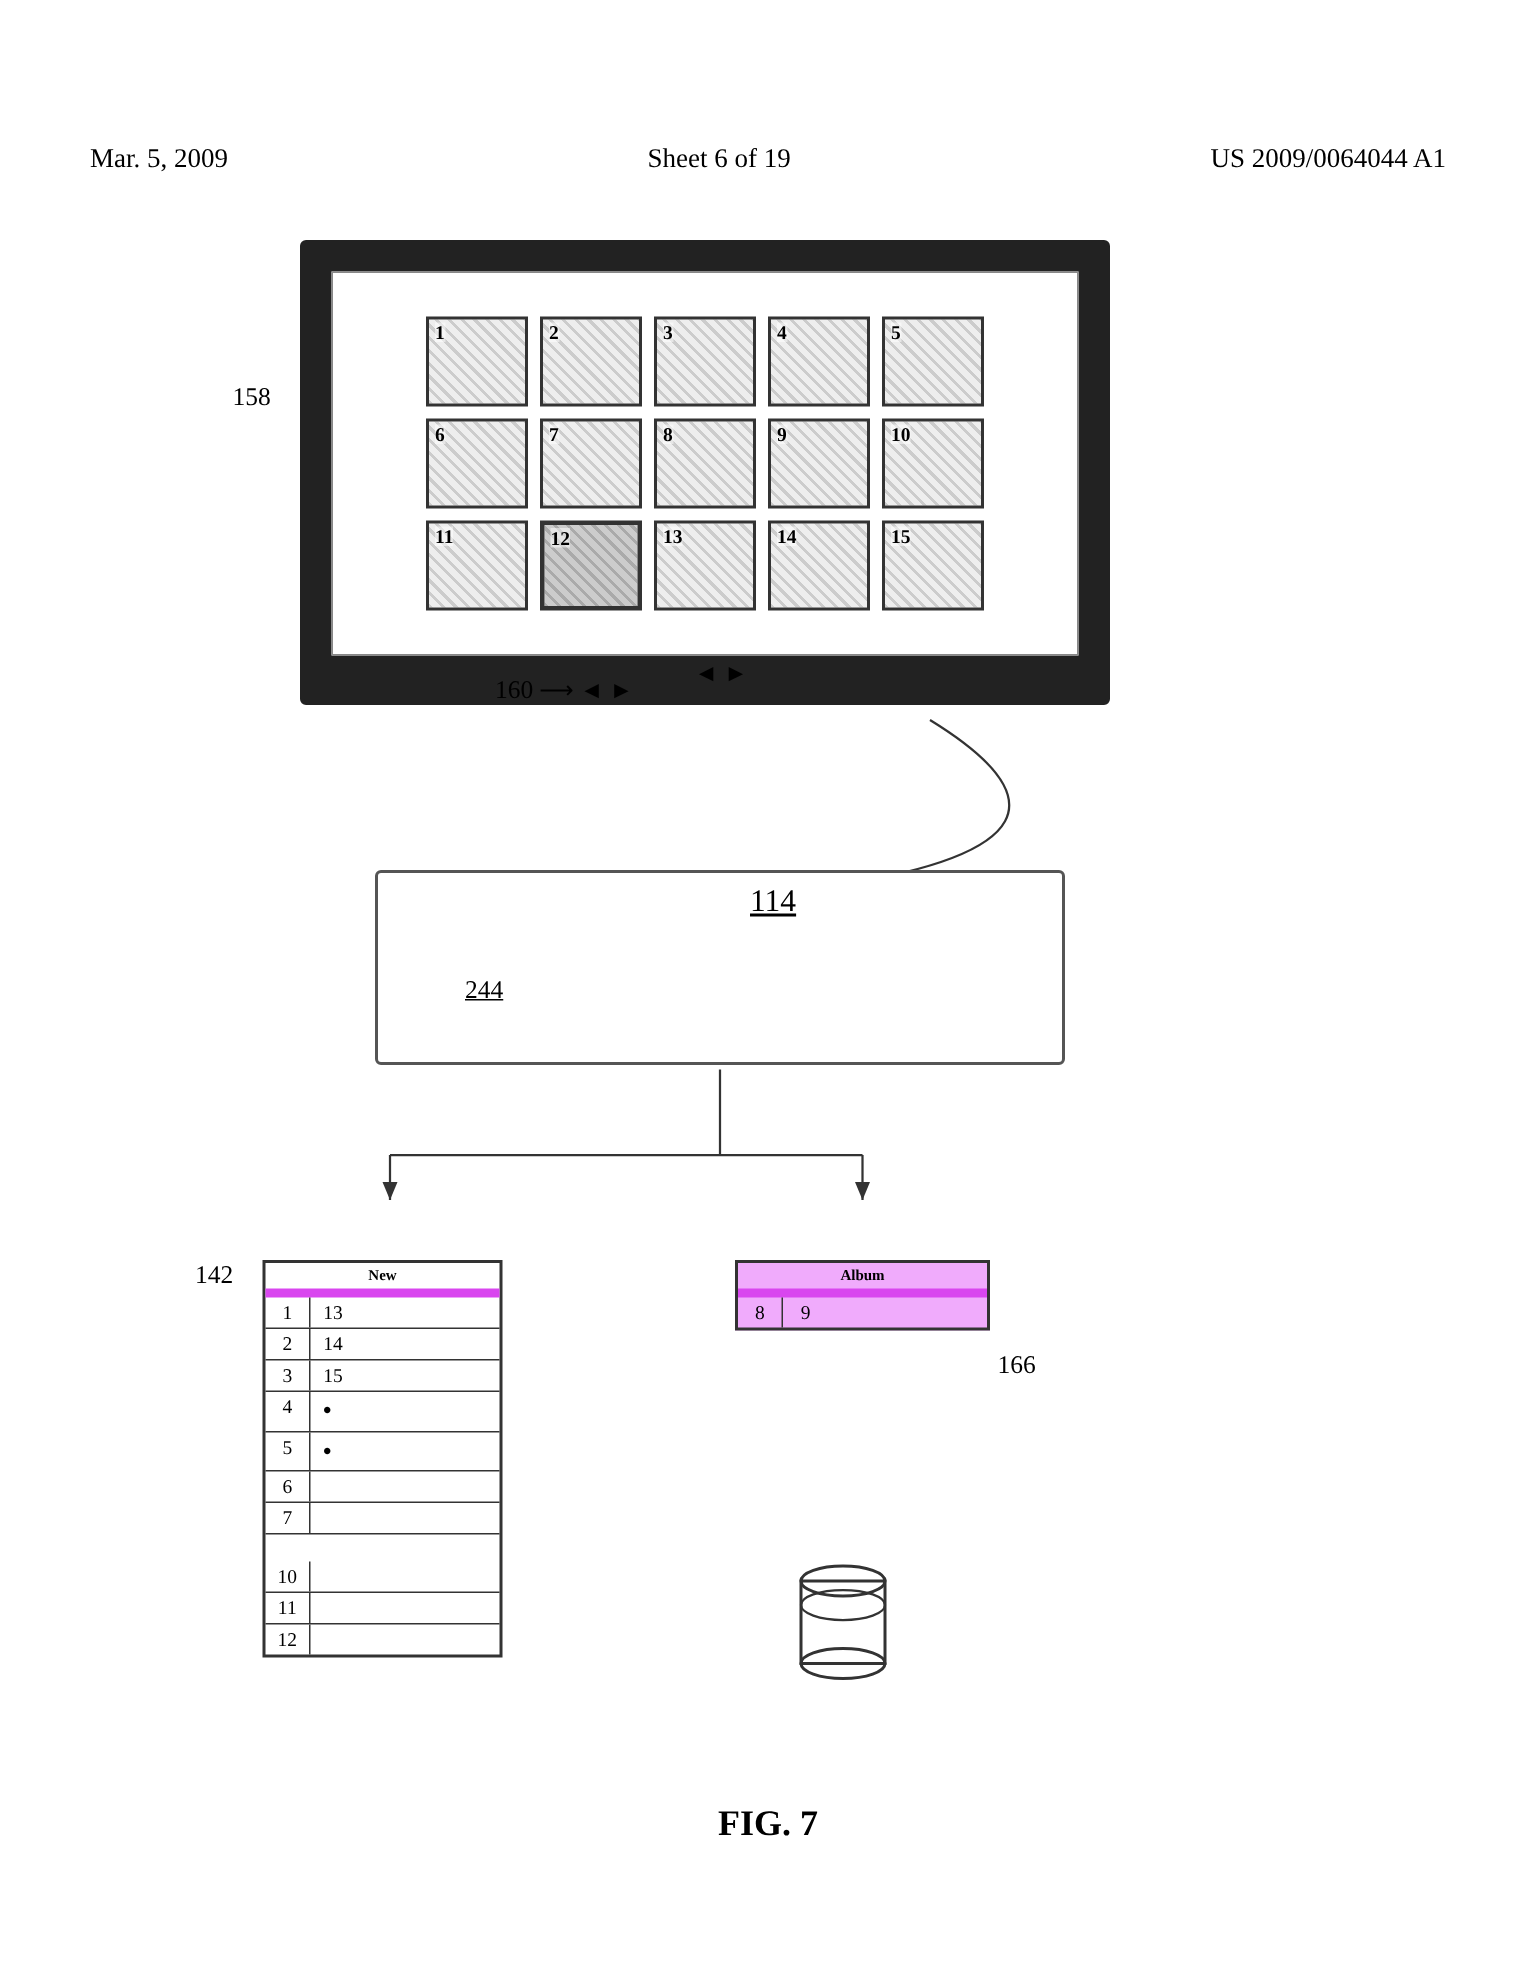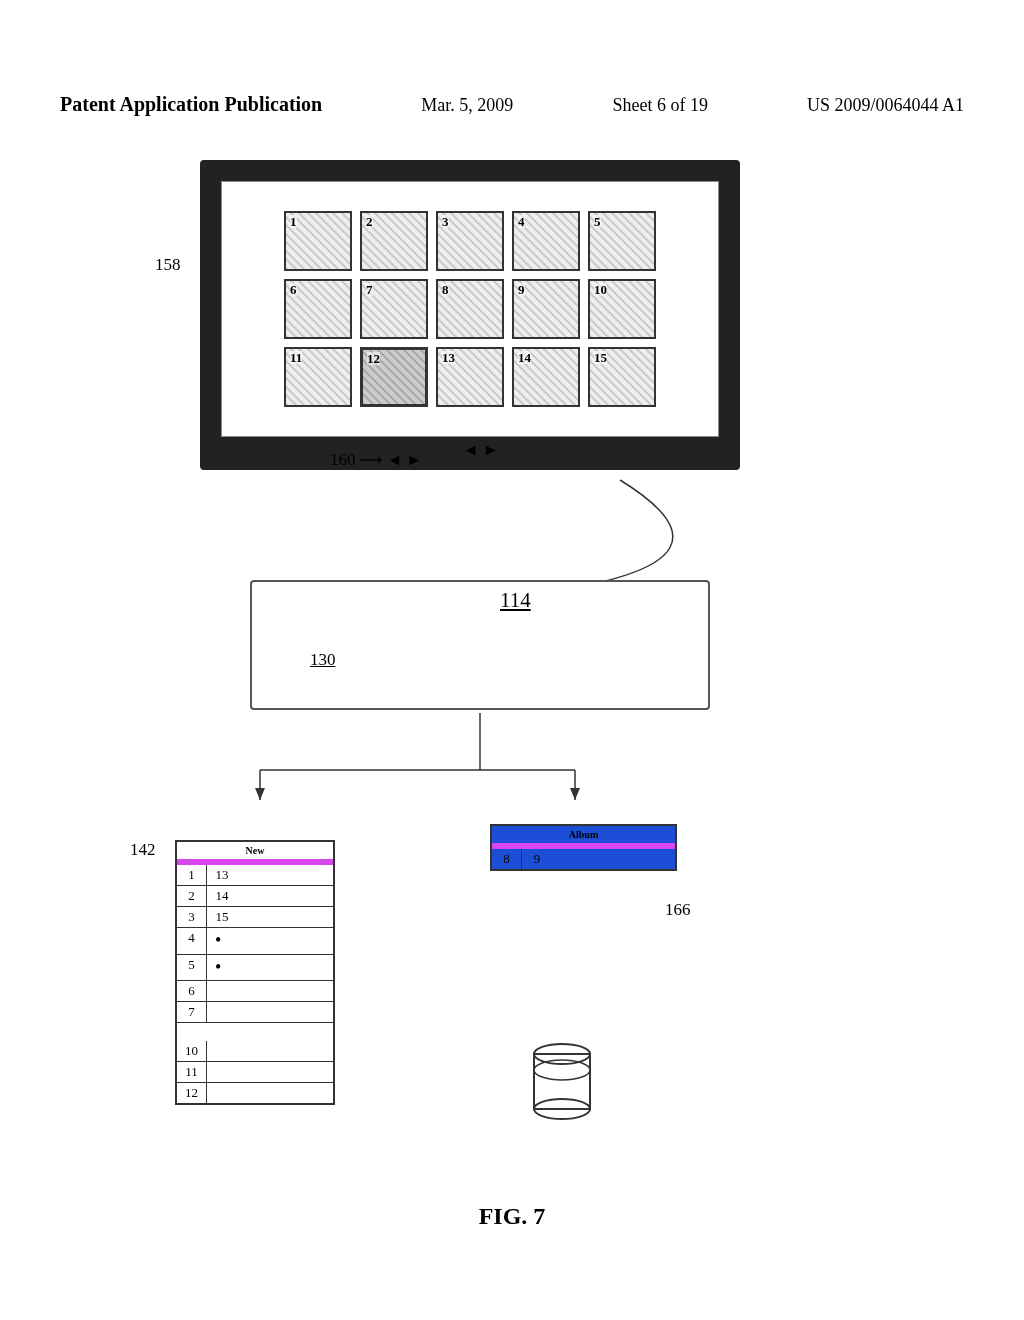--- a/index.html
+++ b/index.html
@@ -235,24 +235,24 @@
     .label-164 {
       position: absolute;
       top: 700px;
       left: 130px;
       font-size: 17px;
     }
 
     
     .album-panel {
       position: absolute;
-      top: 684px;
+      top: 700px;
       left: 490px;
-      width: 187px;
-      background: #1d4ed8;
+      width: 170px;
+      background: #f0abfc;
       border: 2px solid #333;
     }
     .label-166 {
       position: absolute;
       top: 760px;
       left: 665px;
       font-size: 17px;
     }
 
     
@@ -262,21 +262,20 @@
       left: 50%;
       transform: translateX(-50%);
       font-size: 24px;
       font-weight: bold;
     }
   </style>
 </head>
 <body>
 
 <div class="header">
-  <span class="header-left">Patent Application Publication</span>
   <span class="header-center">Mar. 5, 2009</span>
   <span class="header-center">Sheet 6 of 19</span>
   <span class="header-right">US 2009/0064044 A1</span>
 </div>
 
 <div class="diagram-area">
 
   <div class="monitor-box">
     <div class="monitor-inner">
       <div class="thumb-grid">
@@ -338,21 +337,21 @@
     </div>
 
     <div class="monitor-nav">
       <span class="nav-arrow">◄</span>
       <span class="nav-arrow">►</span>
     </div>
   </div>
 
   <div class="label-158">158</div>
 
-  <div style="position:absolute; top:310px; left:330px; font-size:17px; display:flex; align-items:flex-start; gap:4px;">
+  <div style="position:absolute; top:310px; left:330px; font-size:17px; display:flex; align-items:flex-end; gap:4px;">
     <span>160</span>
     <span style="font-size:16px;">⟶ ◄ ►</span>
   </div>
 
   <svg class="connector-svg">
 
     <path d="M 620 340 Q 750 420 560 450" stroke="#333" stroke-width="1.5" fill="none"></path>
 
     <polygon points="560,450 555,440 565,440" fill="#333"></polygon>
 
@@ -367,21 +366,21 @@
 
   <div class="db-box">
 
     <svg class="db-cylinder" viewBox="0 0 70 80">
       <ellipse cx="35" cy="12" rx="28" ry="10" fill="none" stroke="#333" stroke-width="2"></ellipse>
       <rect x="7" y="12" width="56" height="55" fill="none" stroke="#333" stroke-width="2"></rect>
       <ellipse cx="35" cy="67" rx="28" ry="10" fill="none" stroke="#333" stroke-width="2"></ellipse>
       <ellipse cx="35" cy="28" rx="28" ry="10" fill="none" stroke="#333" stroke-width="1.5"></ellipse>
     </svg>
   </div>
-  <div class="label-156">130</div>
+  <div class="label-156">244</div>
   <div class="label-114">114</div>
 
   <div class="label-164">142</div>
 
   <div class="new-panel">
     <div class="panel-title">New</div>
 
     <div class="panel-row">
       <div class="panel-cell">1</div>
       <div class="panel-cell">13</div>

